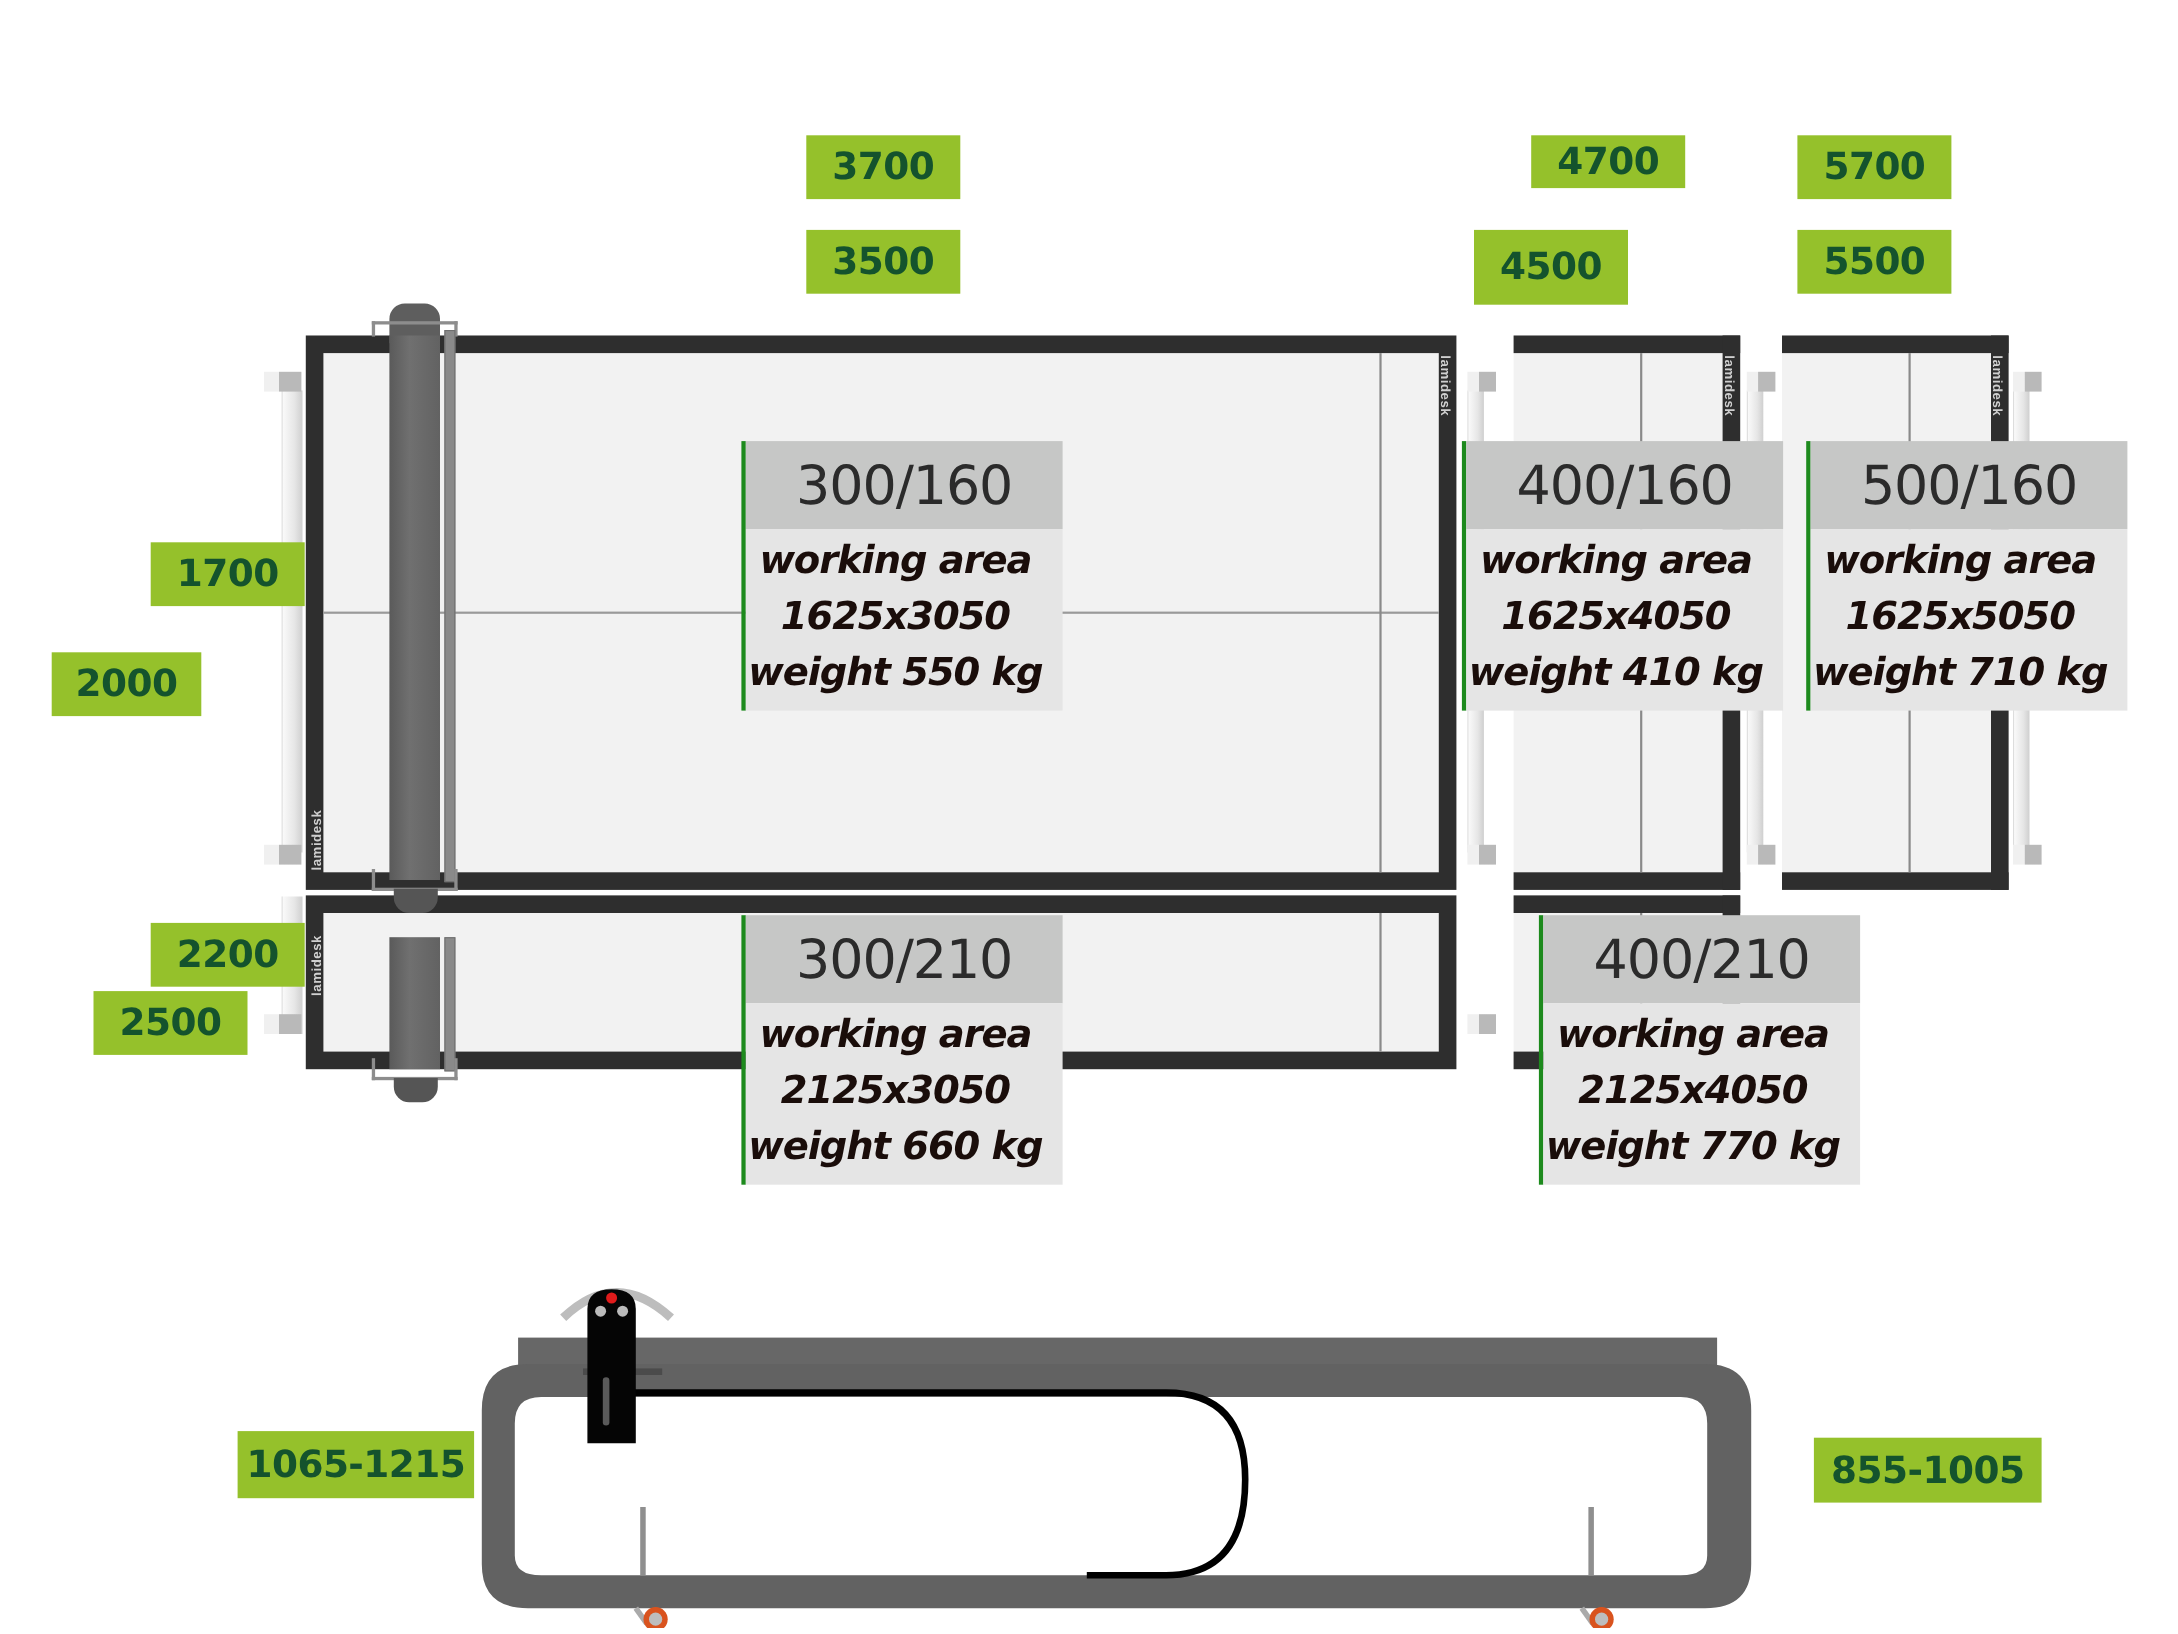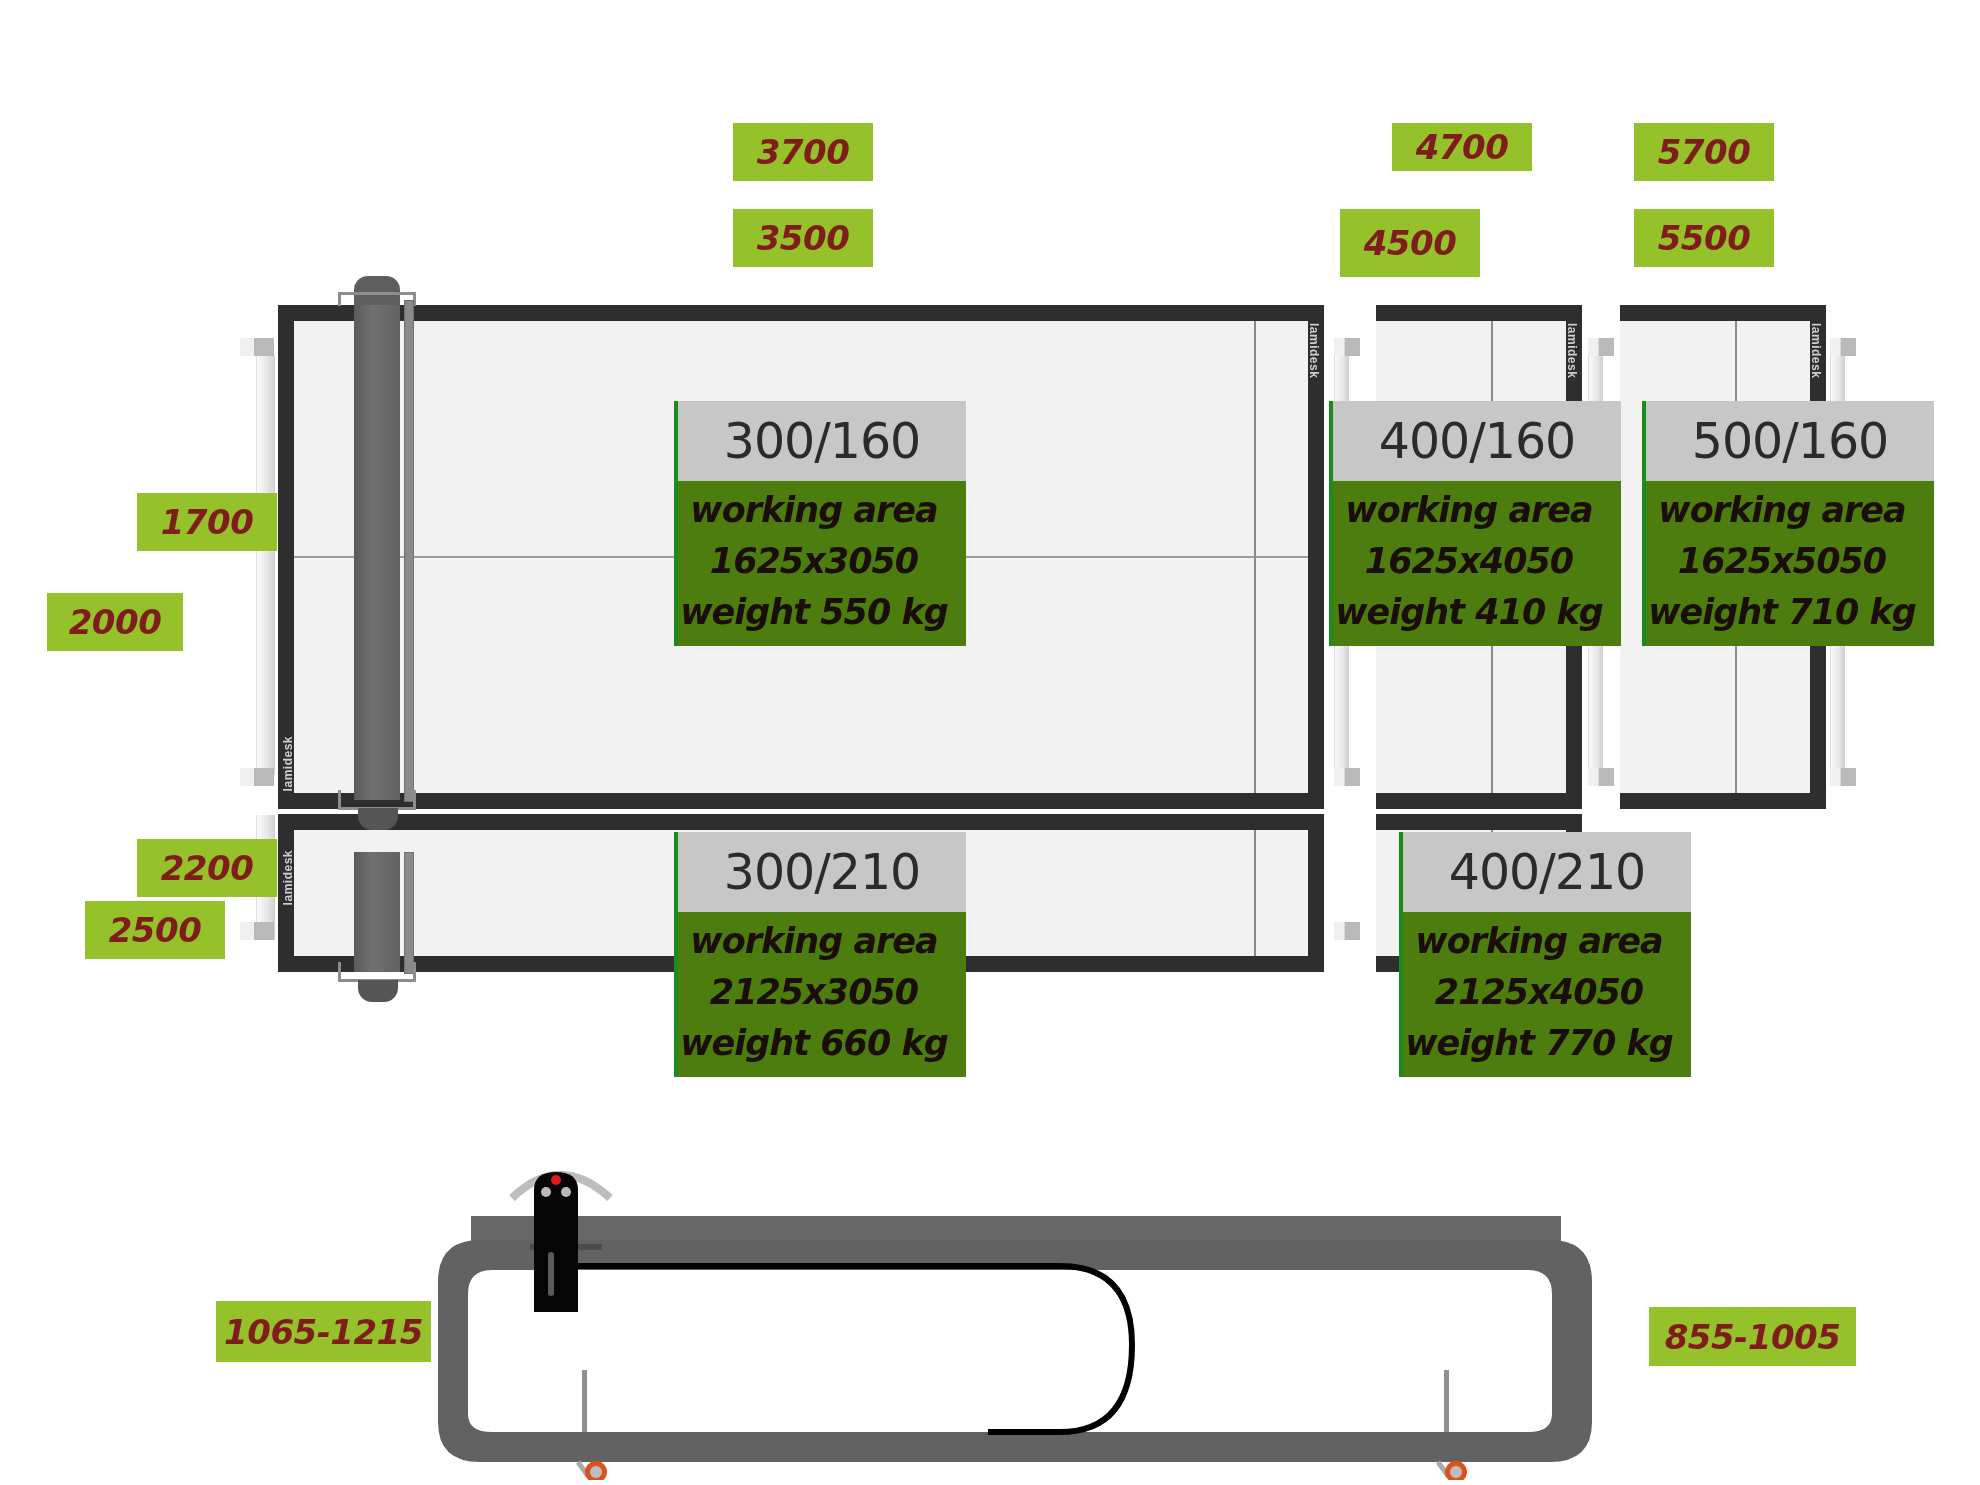--- a/index.html
+++ b/index.html
@@ -1,39 +1,39 @@
 <!DOCTYPE html>
 <html><head>
 <meta charset="utf-8">
 <style>
   html, body { margin:0; padding:0; background:#ffffff; }
   body { width:1980px; height:1485px; position:relative; overflow:hidden;
          font-family:"DejaVu Sans", sans-serif; }
   .abs { position:absolute; }
   
-  .dim { position:absolute; background:#95c12b; color:#7f1d1d;
-         font-family:"DejaVu Sans", sans-serif; font-weight:bold; font-style:italic;
+  .dim { position:absolute; background:#95c12b; color:#14532d;
+         font-family:"DejaVu Sans", sans-serif; font-weight:bold; 
          font-size:34px; display:flex; align-items:center; justify-content:center;
          letter-spacing:-0.5px; }
   
   .frame { position:absolute; border:16px solid #2e2e2e; background:#f2f2f2; box-sizing:border-box; }
   .vline { position:absolute; width:2px; background:#8a8a8a; }
   .hline { position:absolute; height:2px; background:#9a9a9a; }
   .brand { position:absolute; color:#cfcfcf; font-family:"Liberation Sans", sans-serif;
            font-weight:bold; font-size:12px; writing-mode:vertical-rl; transform:rotate(180deg); letter-spacing:0.5px; }
   .brand.up { transform:none; writing-mode:vertical-rl; }
   .brand.rot { transform:rotate(180deg); }
   
   .rail { position:absolute; width:18px; background:linear-gradient(90deg,#fafafa,#e6e6e6 60%,#cfcfcf); border-left:1px solid #ddd; }
   .clamp { position:absolute; width:34px; height:18px; background:linear-gradient(90deg,#f0f0f0 40%,#b9b9b9 41%); }
   
   .card { position:absolute; width:288px; border-left:4px solid #1d8a1d; }
   .card .model { background:#c6c7c6; height:80px; display:flex; align-items:center; justify-content:center;
                  color:#2b2b2b; font-family:"DejaVu Sans", sans-serif; font-size:49px; font-weight:normal; letter-spacing:-1px; }
-  .card .spec { background:#4d7c0f; padding:4px 16px 8px 0; }
+  .card .spec { background:#e5e5e5; padding:4px 16px 8px 0; }
   .card .spec div { text-align:center; color:#1a0d0a; font-family:"DejaVu Sans", sans-serif;
                     font-weight:bold; font-style:italic; font-size:35px; line-height:51px; letter-spacing:-1px; }
   
   .cutter { position:absolute; background:linear-gradient(90deg,#5a5a5a,#707070 40%,#626262); }
 </style>
 </head>
 <body>
 
 <div class="dim" style="left:733px;top:123px;width:140px;height:58px;">3700</div>
 <div class="dim" style="left:733px;top:209px;width:140px;height:58px;">3500</div>

